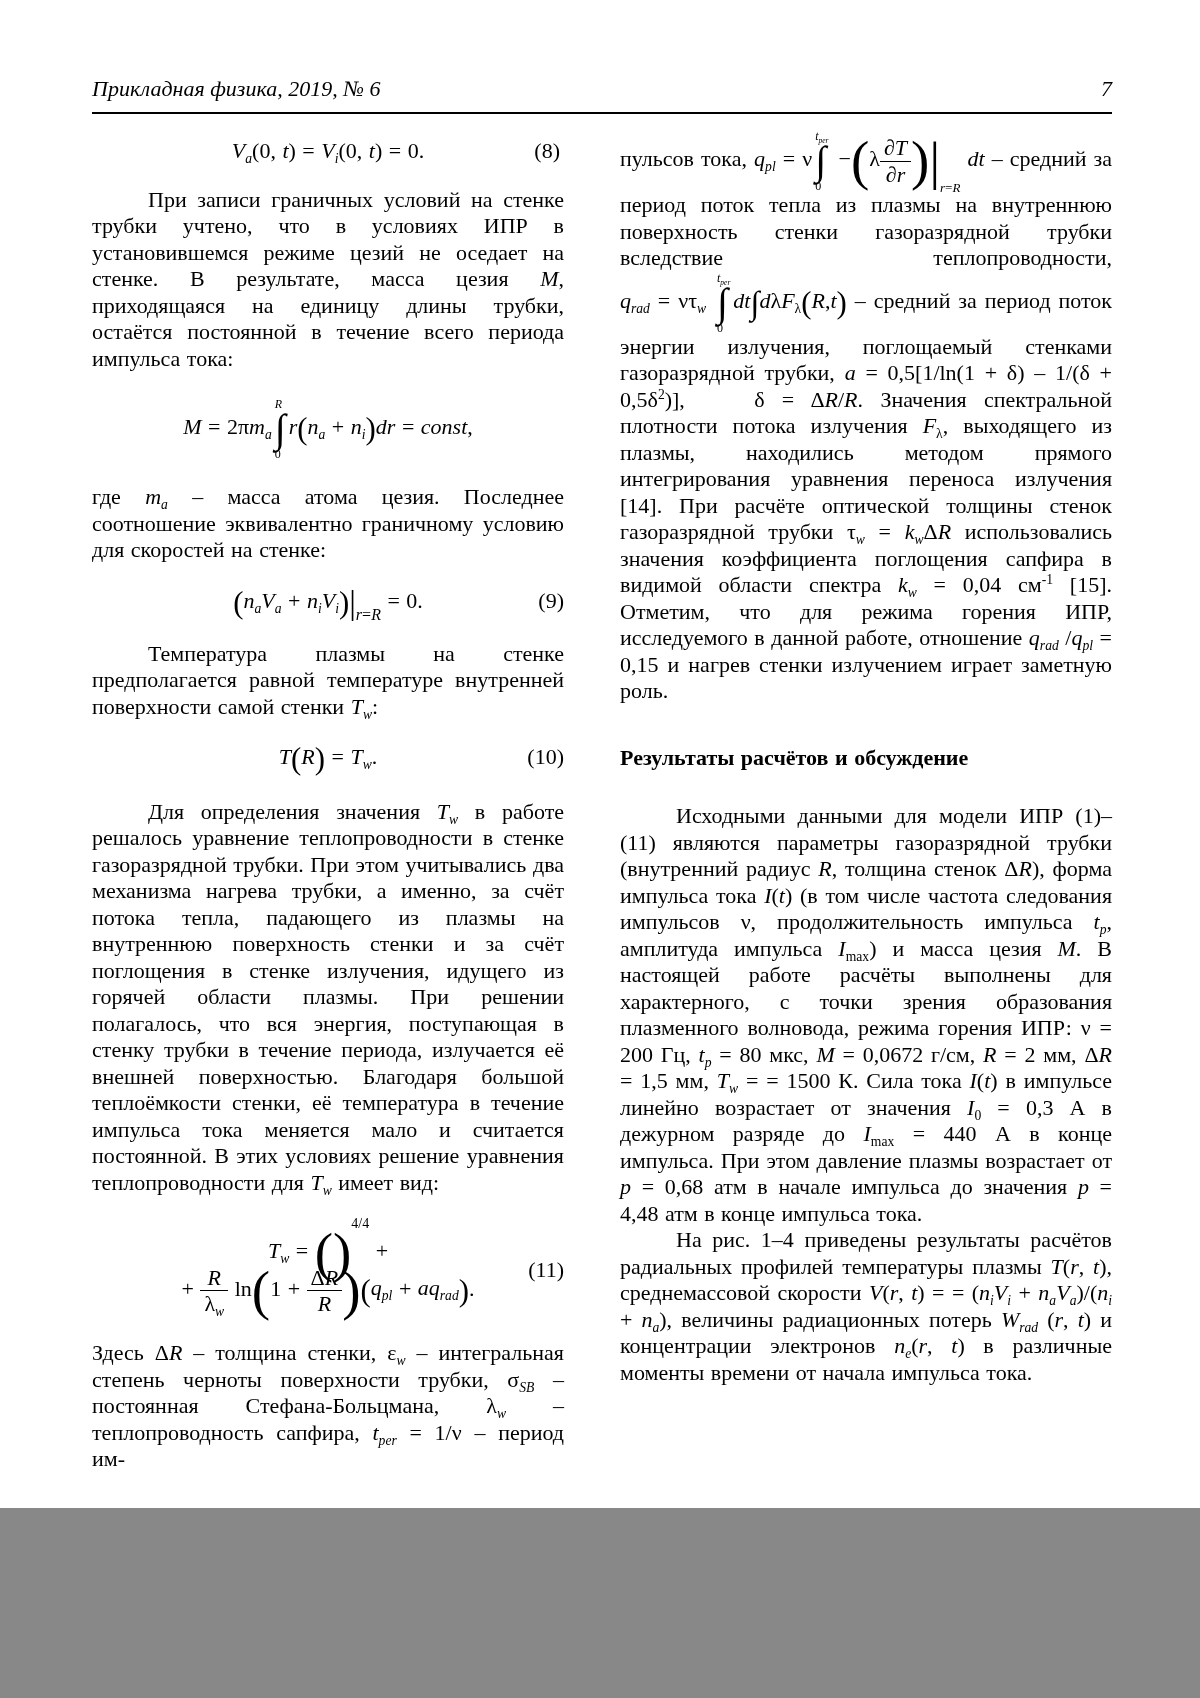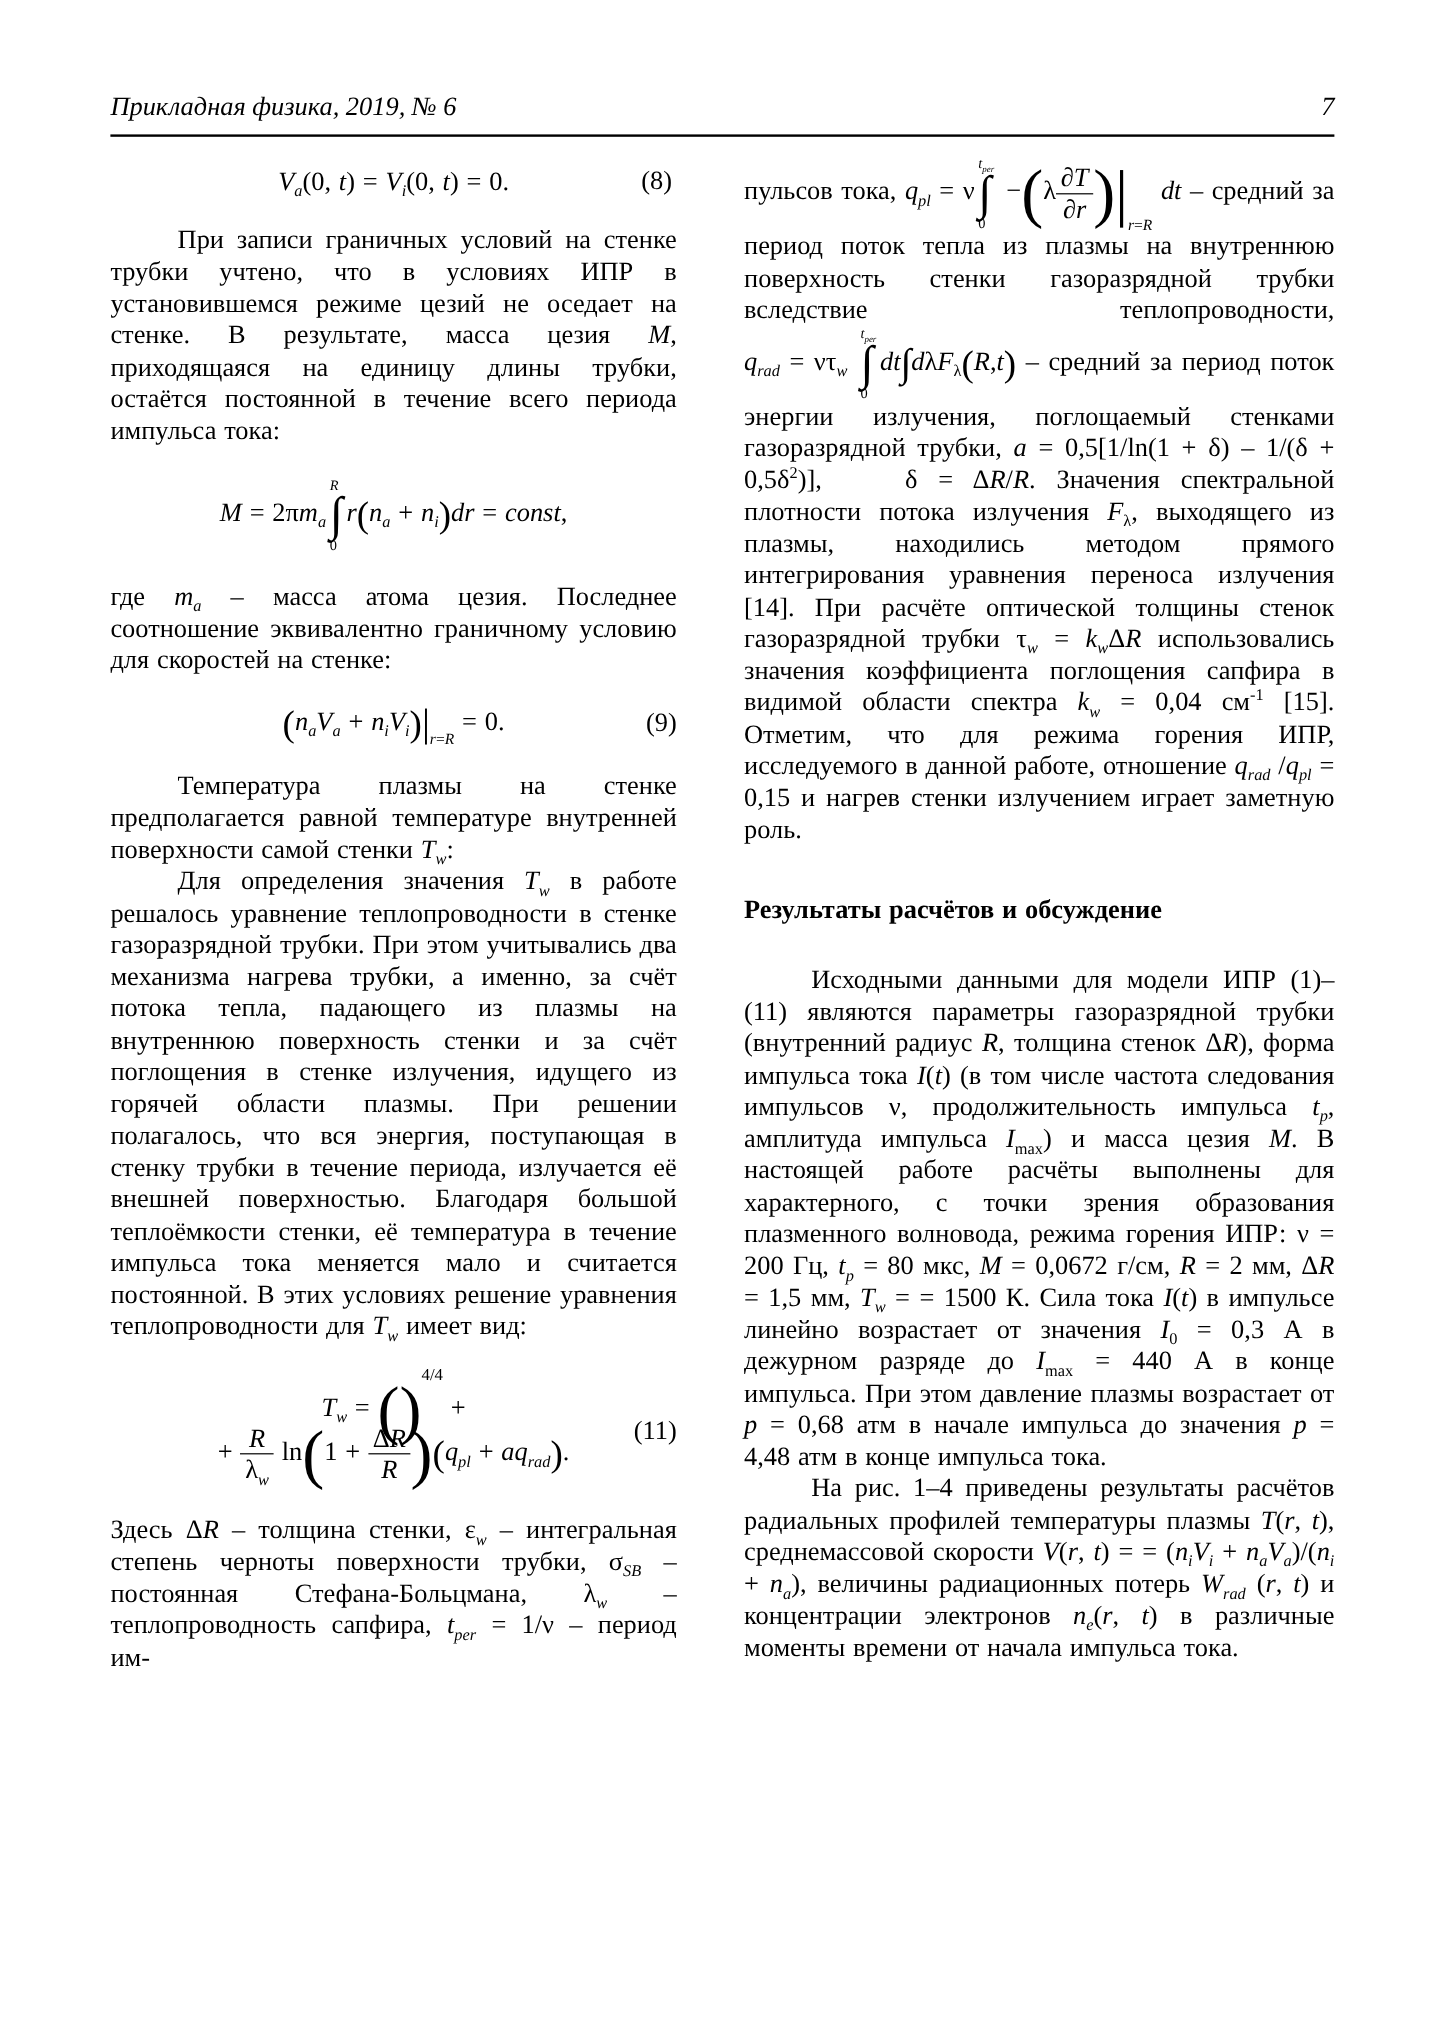--- a/index.html
+++ b/index.html
@@ -1,18 +1,18 @@
 <!DOCTYPE html>
 <html><head>
 <meta charset="utf-8">
 <style>
   * { margin:0; padding:0; box-sizing:border-box; }
   html,body { background:#888; }
   body { width:1200px; margin:0 auto; font-family:"Liberation Serif","DejaVu Serif",serif; color:#000; }
-  .page { position:relative; width:1200px; height:1698px; background:#ffffff; overflow:hidden; }
+  .page { position:relative; width:1200px; height:1508px; background:#ffffff; overflow:hidden; }
 
   .header { position:absolute; left:92px; right:88px; top:76px; display:flex; justify-content:space-between; font-style:italic; font-size:22px; }
   .rule { position:absolute; left:92px; right:88px; top:112px; border-top:2.5px solid #000; }
 
   .col { position:absolute; top:130px; font-size:22px; line-height:26.5px; text-align:justify; word-spacing:1px; }
   .col-left  { left:92px;  width:472px; }
   .col-right { left:620px; width:492px; }
 
   p { margin:0; }
   .par { text-indent:56px; }
@@ -38,21 +38,21 @@
   .intg { display:inline-flex; flex-direction:column; align-items:flex-start; vertical-align:middle; line-height:1; margin:0 3px; text-indent:0; }
   .intg .t { font-size:12px; font-style:italic; }
   .intg .s { font-size:40px; line-height:0.95; }
   .intg .b { font-size:12px; }
 
   .inti { font-size:1.5em; vertical-align:middle; line-height:0; }
   .bp  { font-size:1.4em;  vertical-align:middle; line-height:0; }
   .bp2 { font-size:2.5em;  vertical-align:middle; line-height:0; }
   .vb  { font-size:1.5em;  vertical-align:middle; line-height:0; }
   .vb2 { font-size:2.4em;  vertical-align:middle; line-height:0; }
-  .lw  { font-size:13px; vertical-align:-12px; line-height:0; }
+  .lw  { font-size:16px; vertical-align:-12px; line-height:0; }
   .lw2 { font-size:13px; vertical-align:-26px; line-height:0; }
   .pw  { font-size:14px; vertical-align:30px; line-height:0; }
   .ieq { white-space:nowrap; }
 </style>
 </head>
 <body>
 
 <div class="page">
 
   <div class="header">
@@ -80,20 +80,24 @@
 
     <p class="par nofirst">где <i>m<sub>a</sub></i> – масса атома цезия. Последнее соотношение эквивалентно граничному условию для скоростей на стенке:</p>
 
     <div class="eq-row eq9">
       <span class="eq-body"><span class="bp">(</span><i>n<sub>a</sub>V<sub>a</sub></i> + <i>n<sub>i</sub>V<sub>i</sub></i><span class="bp">)</span><span class="vb">|</span><sub class="lw"><i>r</i>=<i>R</i></sub> = 0.</span>
       <span class="eq-num">(9)</span>
     </div>
 
     <p class="par">Температура плазмы на стенке предполагается равной температуре внутренней поверхности самой стенки <i>T<sub>w</sub></i>:</p>
 
+    <div class="eq-row eq10">
+      <span class="eq-body"><i>T</i><span class="bp">(</span><i>R</i><span class="bp">)</span> = <i>T<sub>w</sub></i>.</span>
+      <span class="eq-num">(10)</span>
+    </div>
 
     <p class="par">Для определения значения <i>T<sub>w</sub></i> в работе решалось уравнение теплопроводности в стенке газоразрядной трубки. При этом учитывались два механизма нагрева трубки, а именно, за счёт потока тепла, падающего из плазмы на внутреннюю поверхность стенки и за счёт поглощения в стенке излучения, идущего из горячей области плазмы. При решении полагалось, что вся энергия, поступающая в стенку трубки в течение периода, излучается её внешней поверхностью. Благодаря большой теплоёмкости стенки, её температура в течение импульса тока меняется мало и считается постоянной. В этих условиях решение уравнения теплопроводности для <i>T<sub>w</sub></i> имеет вид:</p>
 
     <div class="eq-block">
       <div class="eq-line"><i>T<sub>w</sub></i> = <span class="bp2">(</span><span class="bp2">)</span><sup class="pw">4/4</sup> +</div>
       <div class="eq-line">+ <span class="fr"><span class="n"><i>R</i></span><span class="d">λ<sub><i>w</i></sub></span></span> ln<span class="bp2">(</span>1 + <span class="fr"><span class="n">Δ<i>R</i></span><span class="d"><i>R</i></span></span><span class="bp2">)</span><span class="bp">(</span><i>q<sub>pl</sub></i> + <i>aq<sub>rad</sub></i><span class="bp">)</span>.</div>
       <span class="eq-num">(11)</span>
     </div>
 
     <p class="par nofirst">Здесь Δ<i>R</i> – толщина стенки, ε<sub><i>w</i></sub> – интегральная степень черноты поверхности трубки, σ<sub><i>SB</i></sub> – постоянная Стефана-Больцмана, λ<sub><i>w</i></sub> – теплопроводность сапфира, <i>t<sub>per</sub></i> = 1/ν – период им-</p>

